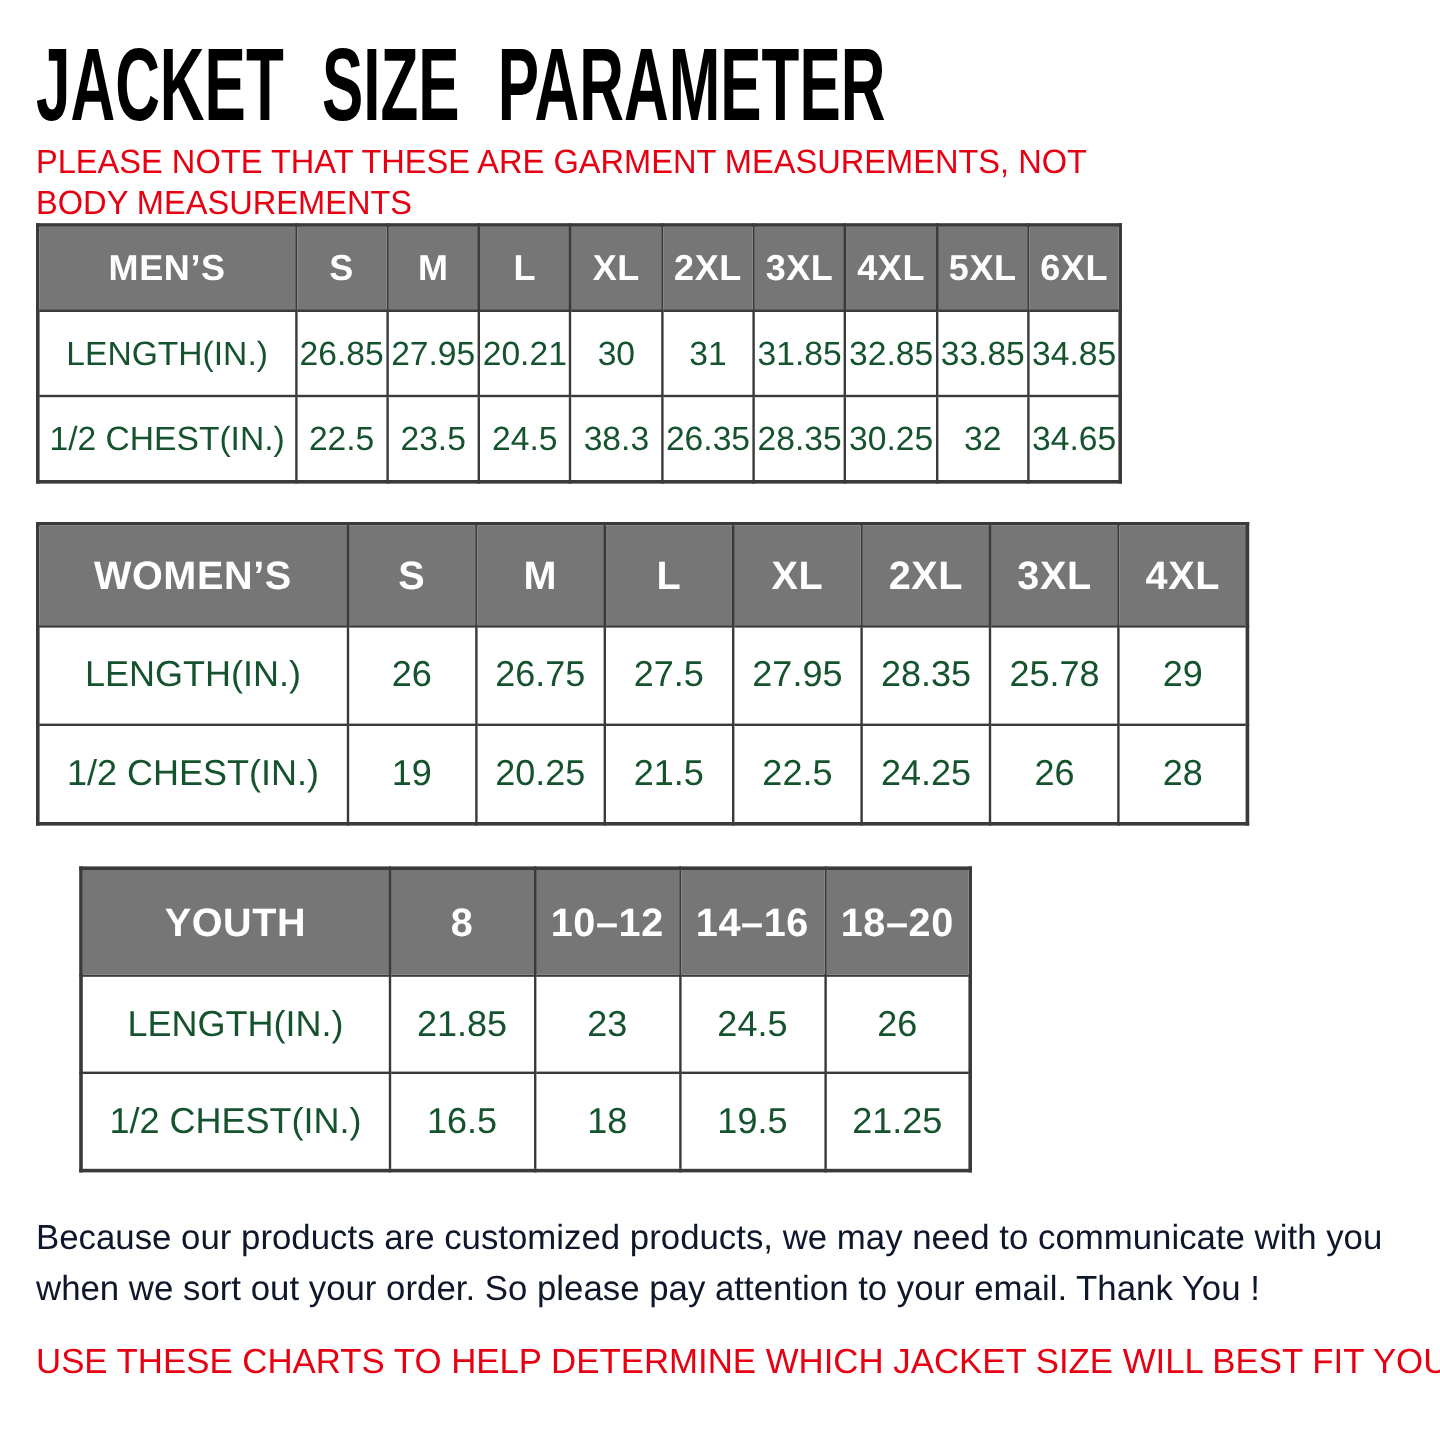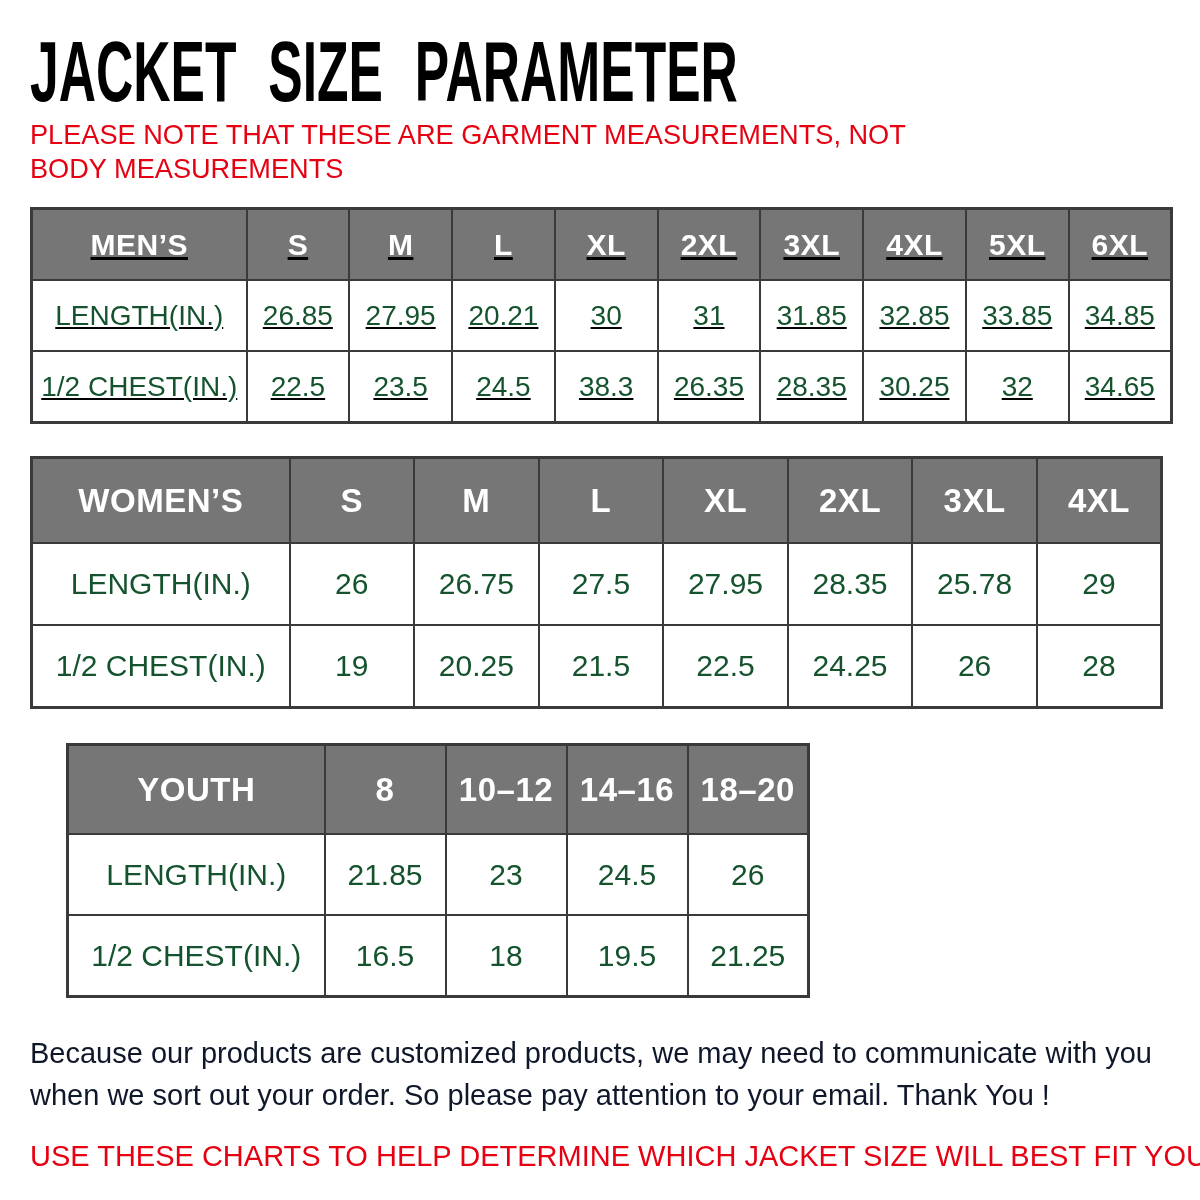--- a/index.html
+++ b/index.html
@@ -50,26 +50,26 @@
     overflow:hidden;
   }
   .size-table thead th{
     background:#767676;
     color:#ffffff;
     font-weight:700;
     letter-spacing:0.5px;
   }
   .size-table tbody td{color:#14532d;}
 
-  .tbl-mens{width:1143px;margin-top:21px;text-decoration:underline;}
+  .tbl-mens{width:905px;}
   .tbl-mens .col-label{width:215px;}
   .tbl-mens thead th{height:69px;font-size:30px;}
   .tbl-mens tbody td{height:69px;font-size:28px;}
 
-  .tbl-womens{width:1133px;margin-top:32px;}
+  .tbl-womens{width:1011px;margin-top:32px;}
   .tbl-womens .col-label{width:258px;}
   .tbl-womens thead th{height:83px;font-size:33px;}
   .tbl-womens tbody td{height:80px;font-size:30px;}
 
   .tbl-youth{width:744px;margin-top:34px;margin-left:36px;}
   .tbl-youth .col-label{width:257px;}
   .tbl-youth thead th{height:87px;font-size:33px;}
   .tbl-youth tbody td{height:79px;font-size:30px;}
 
   

